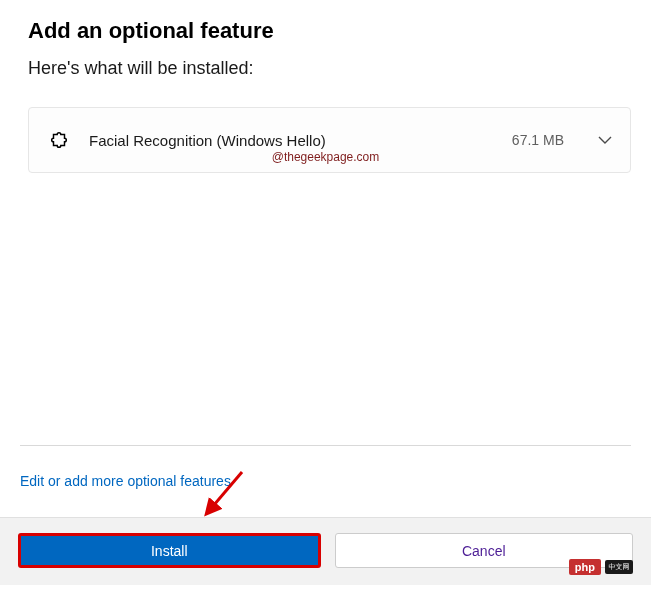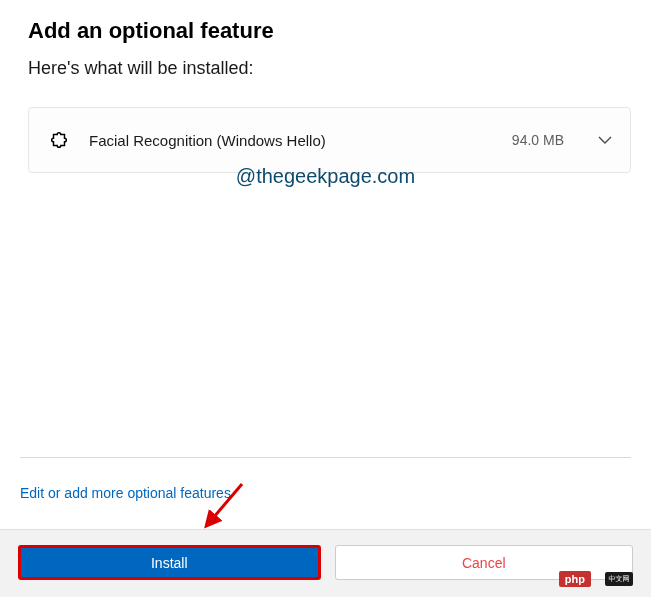--- a/index.html
+++ b/index.html
@@ -76,30 +76,30 @@
       justify-content: center;
     }
     .chevron-icon svg {
       width: 14px;
       height: 8px;
       stroke: #4a4a4a;
       fill: none;
     }
     .watermark {
       position: absolute;
-      top: 165px;
+      top: 150px;
       left: 50%;
       transform: translateX(-50%);
-      color: #0c4a6e;
-      font-size: 20px;
+      color: #7f1d1d;
+      font-size: 12px;
       pointer-events: none;
     }
     .bottom-section {
       position: absolute;
-      bottom: 0;
+      bottom: 12px;
       left: 0;
       right: 0;
     }
     .divider {
       border: none;
       border-top: 1px solid #d9d9d9;
       margin: 0 20px 26px 20px;
     }
     .edit-link {
       display: inline-block;
@@ -139,30 +139,30 @@
       align-items: center;
       justify-content: center;
     }
     .btn-primary {
       background: #0067c0;
       color: #ffffff;
       border: 3px solid #d80000;
     }
     .btn-secondary {
       background: #ffffff;
-      color: #ef4444;
+      color: #4c1d95;
       border: 1px solid #cccccc;
     }
     .php-badge {
       position: absolute;
       right: 18px;
       bottom: 10px;
       display: flex;
       align-items: center;
-      gap: 14px;
+      gap: 4px;
       z-index: 20;
       pointer-events: none;
     }
     .php-box {
       background: #c53030;
       color: #ffffff;
       font-size: 11px;
       font-weight: 700;
       padding: 2px 6px;
       border-radius: 2px;
@@ -187,21 +187,21 @@
   <p class="subtitle">Here's what will be installed:</p>
 
   <div class="feature-list">
     <div class="feature-item">
       <span class="puzzle-icon">
         <svg viewBox="0 0 24 24" stroke-width="1.6">
           <path d="M4 8 L4 4 L8 4 C8 4 8 2 10 2 C12 2 12 4 12 4 L16 4 L16 8 C16 8 18 8 18 10 C18 12 16 12 16 12 L16 16 L12 16 C12 16 12 18 10 18 C8 18 8 16 8 16 L4 16 L4 12 C4 12 2 12 2 10 C2 8 4 8 4 8 Z" transform="translate(2,2)"></path>
         </svg>
       </span>
       <span class="feature-name">Facial Recognition (Windows Hello)</span>
-      <span class="feature-size">94.0 MB</span>
+      <span class="feature-size">67.1 MB</span>
       <span class="chevron-icon">
         <svg viewBox="0 0 14 8" stroke-width="1.4">
           <path d="M1 1 L7 7 L13 1"></path>
         </svg>
       </span>
     </div>
   </div>
 </div>
 
 <div class="watermark">@thegeekpage.com</div>

